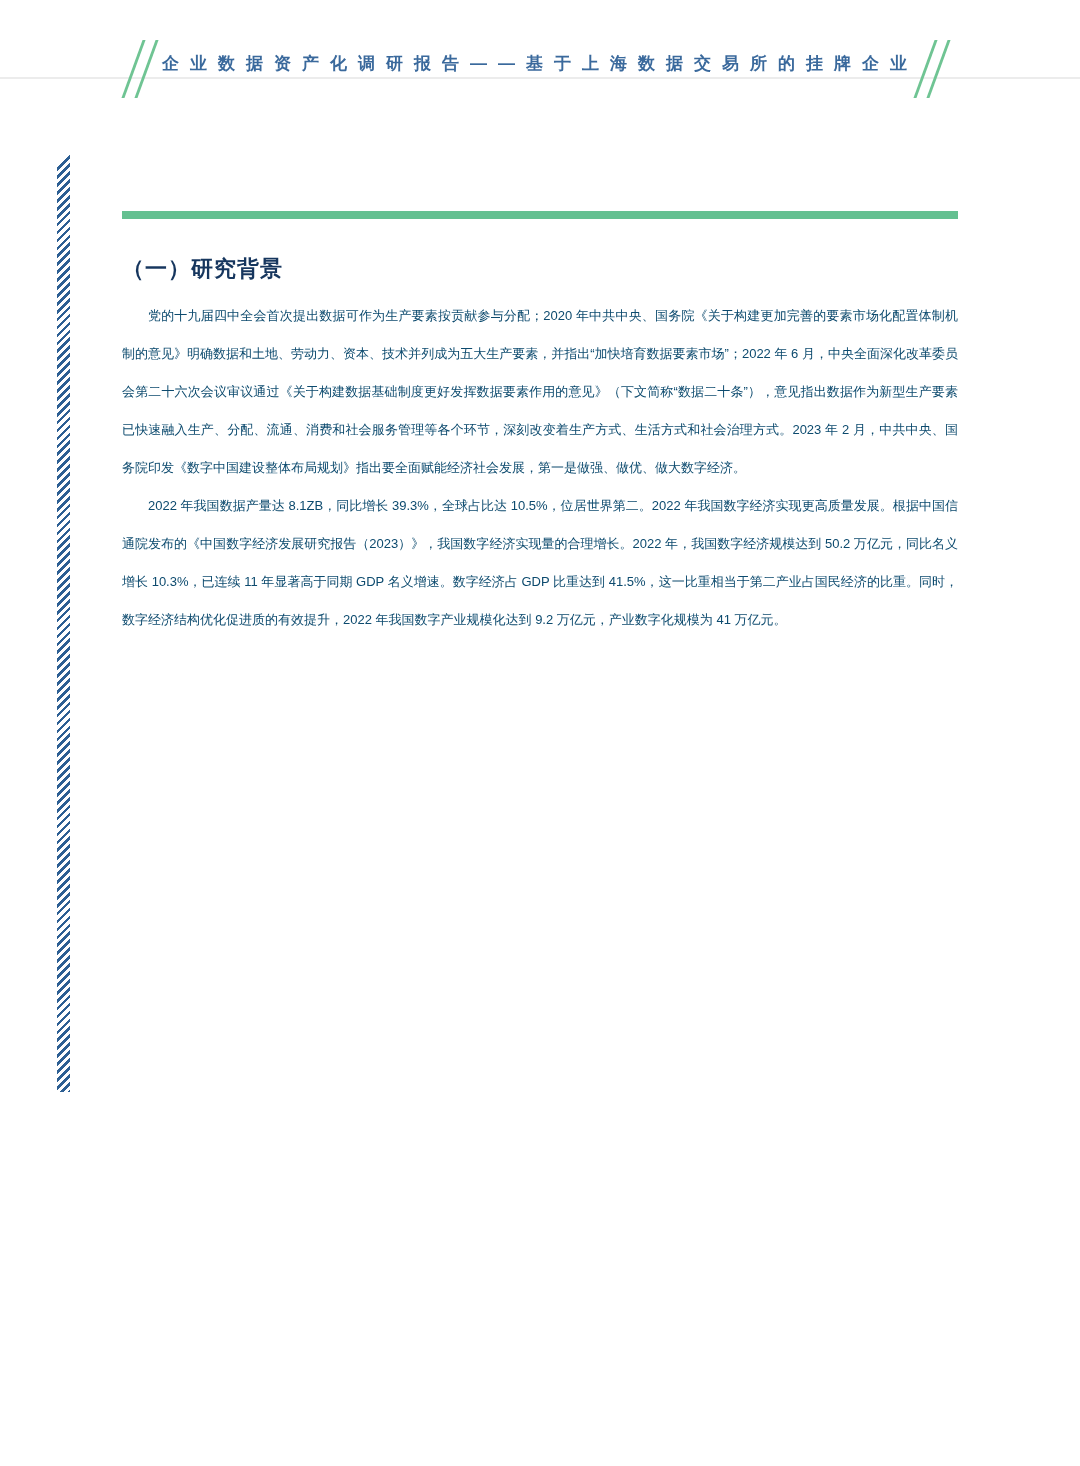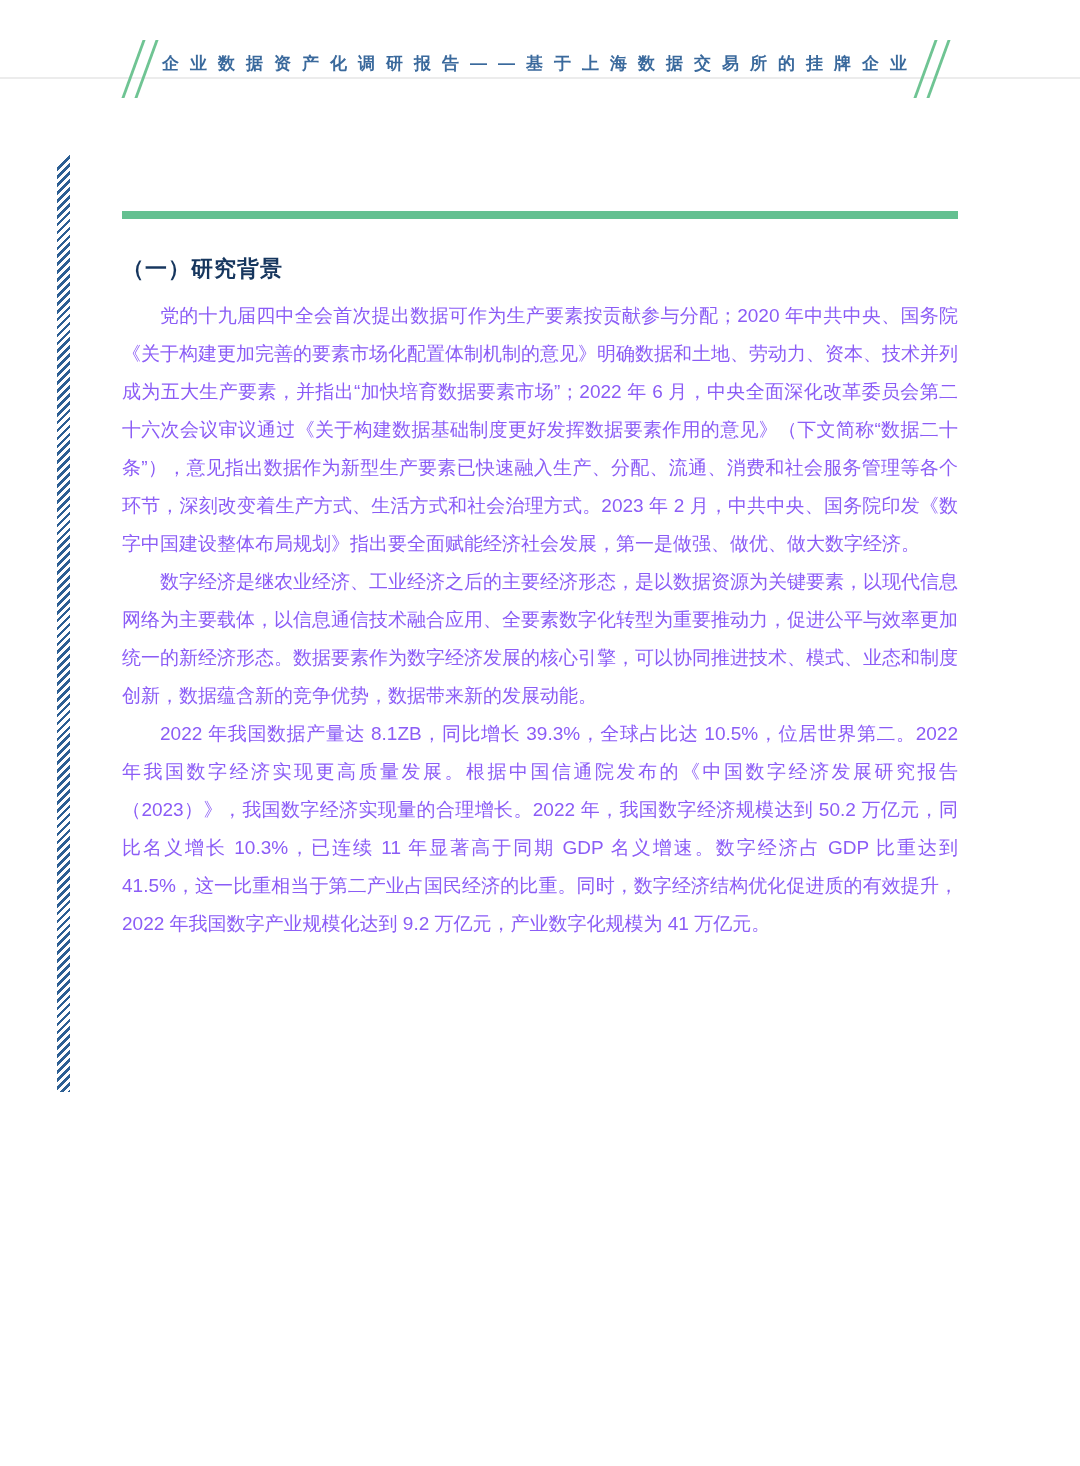--- a/index.html
+++ b/index.html
@@ -74,23 +74,23 @@
     left: 122px; top: 254px;
     font-size: 22px;
     font-weight: bold;
     color: #16365e;
     letter-spacing: 1px;
   }
   .body-text {
     position: absolute;
     left: 122px; top: 297px;
     width: 836px;
-    font-size: 19px;
+    font-size: 13px;
     line-height: 38px;
-    color: #8b5cf6;
+    color: #0c4a6e;
     text-align: justify;
   }
   .body-text p { text-indent: 2em; }
 
   
   .footer-rule-left, .footer-rule-right {
     position: absolute; top: 1413px; height: 2px;
     background: #ececec;
   }
   .footer-rule-left  { left: 0; width: 497px; }
@@ -133,21 +133,20 @@
     <div class="slash"></div>
     <div class="slash"></div>
   </div>
 
   <div class="green-bar"></div>
 
   <h2 class="section-heading">（一）研究背景</h2>
 
   <div class="body-text">
     <p>党的十九届四中全会首次提出数据可作为生产要素按贡献参与分配；2020 年中共中央、国务院《关于构建更加完善的要素市场化配置体制机制的意见》明确数据和土地、劳动力、资本、技术并列成为五大生产要素，并指出“加快培育数据要素市场”；2022 年 6 月，中央全面深化改革委员会第二十六次会议审议通过《关于构建数据基础制度更好发挥数据要素作用的意见》（下文简称“数据二十条”），意见指出数据作为新型生产要素已快速融入生产、分配、流通、消费和社会服务管理等各个环节，深刻改变着生产方式、生活方式和社会治理方式。2023 年 2 月，中共中央、国务院印发《数字中国建设整体布局规划》指出要全面赋能经济社会发展，第一是做强、做优、做大数字经济。</p>
-    <p>数字经济是继农业经济、工业经济之后的主要经济形态，是以数据资源为关键要素，以现代信息网络为主要载体，以信息通信技术融合应用、全要素数字化转型为重要推动力，促进公平与效率更加统一的新经济形态。数据要素作为数字经济发展的核心引擎，可以协同推进技术、模式、业态和制度创新，数据蕴含新的竞争优势，数据带来新的发展动能。</p>
     <p>2022 年我国数据产量达 8.1ZB，同比增长 39.3%，全球占比达 10.5%，位居世界第二。2022 年我国数字经济实现更高质量发展。根据中国信通院发布的《中国数字经济发展研究报告（2023）》，我国数字经济实现量的合理增长。2022 年，我国数字经济规模达到 50.2 万亿元，同比名义增长 10.3%，已连续 11 年显著高于同期 GDP 名义增速。数字经济占 GDP 比重达到 41.5%，这一比重相当于第二产业占国民经济的比重。同时，数字经济结构优化促进质的有效提升，2022 年我国数字产业规模化达到 9.2 万亿元，产业数字化规模为 41 万亿元。</p>
   </div>
 
   <div class="footer-rule-left"></div>
   <div class="footer-rule-right"></div>
   <div class="page-num-box">
     <div class="box-line"></div>
     <span class="page-num">7</span>
   </div>
 

